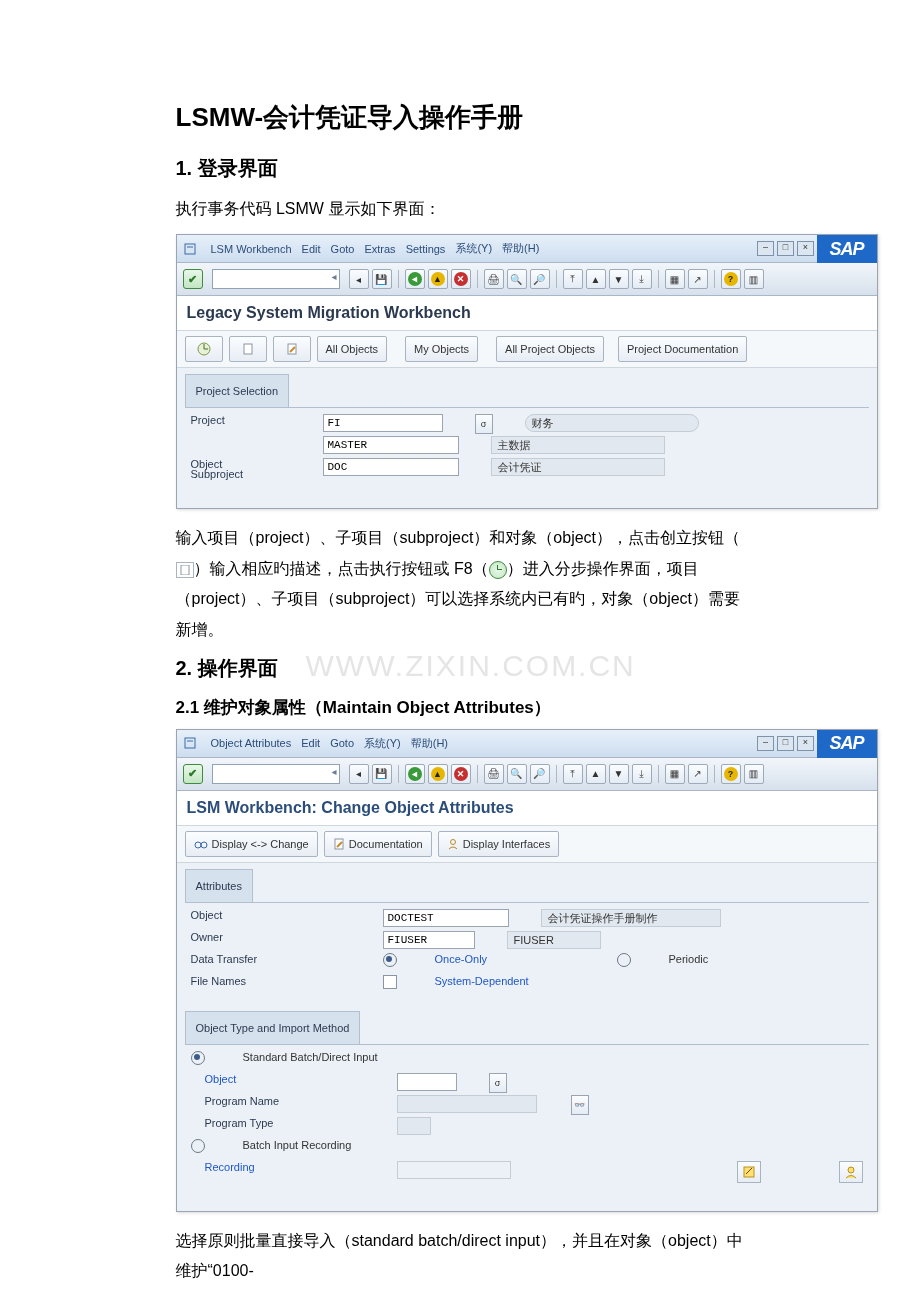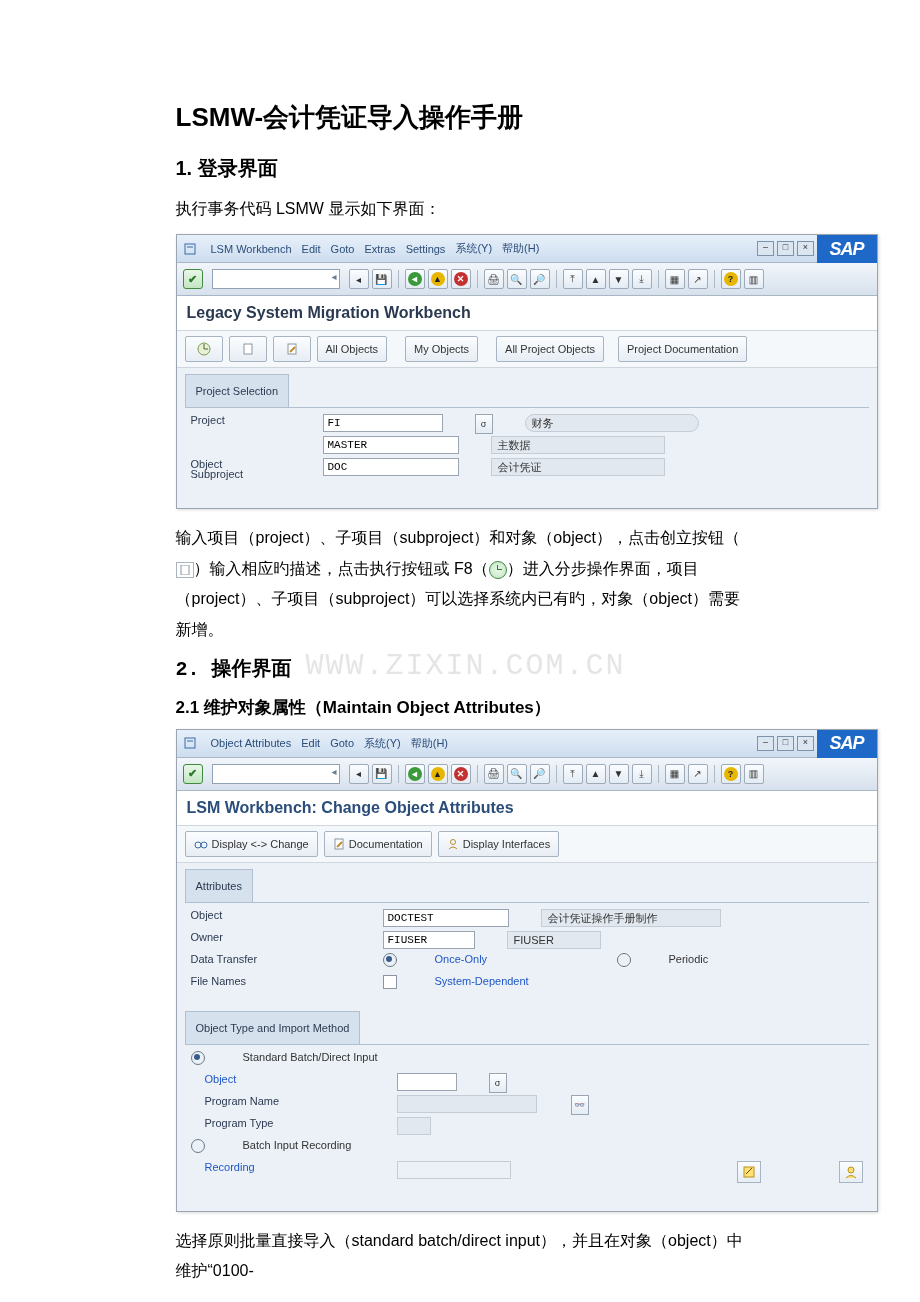--- a/index.html
+++ b/index.html
@@ -205,21 +205,21 @@
   .radio{ width:12px;height:12px;border:1px solid #6b7886;border-radius:50%;display:inline-block;margin-right:6px;position:relative;vertical-align:middle;}
   .radio.sel::after{content:"";position:absolute;left:2px;top:2px;width:6px;height:6px;border-radius:50%;background:#3a5c8c;}
   .chk{width:12px;height:12px;border:1px solid #8a95a1;display:inline-block;margin-right:6px;background:#fff;}
   .watermark-text {
     color:#e5e5e5;
     font-size:30px;
     letter-spacing:2px;
     pointer-events:none;
     user-select:none;
   }
-  .wm-over { position:relative;font-family:Liberation Mono, monospace; }
+  .wm-over { position:relative; }
   .wm-over > .wm { position:absolute; left:130px; top:-6px; }
   .inline-iconbox {
     display:inline-flex;width:16px;height:14px;border:1px solid #aab4bf;
     background:#fff;align-items:center;justify-content:center;vertical-align:middle;
   }
   .inline-clock {
     display:inline-flex;width:16px;height:16px;border:1px solid #3f8a3f;border-radius:50%;
     background:radial-gradient(#e8f7e8,#c3e6c3);vertical-align:middle;position:relative;
   }
   .inline-clock::after{content:"";position:absolute;left:7px;top:3px;width:1px;height:5px;background:#2a7a2a;}

